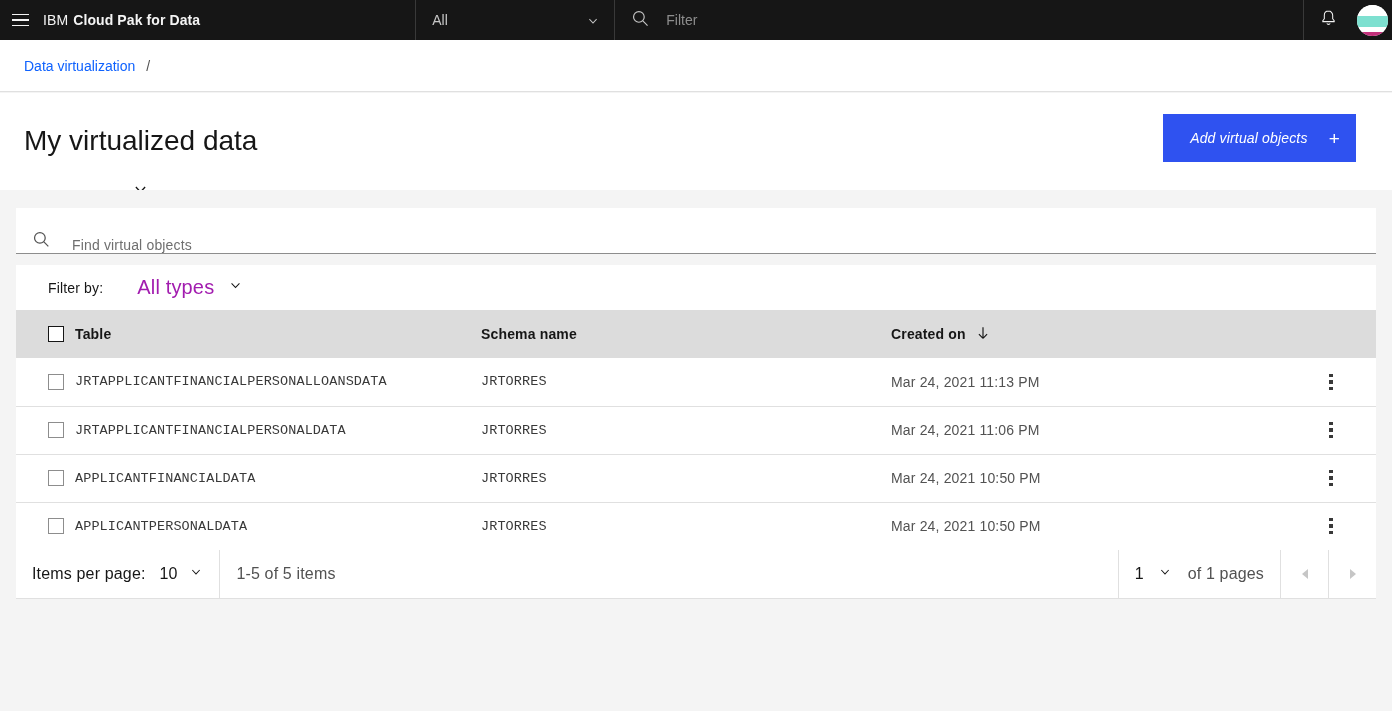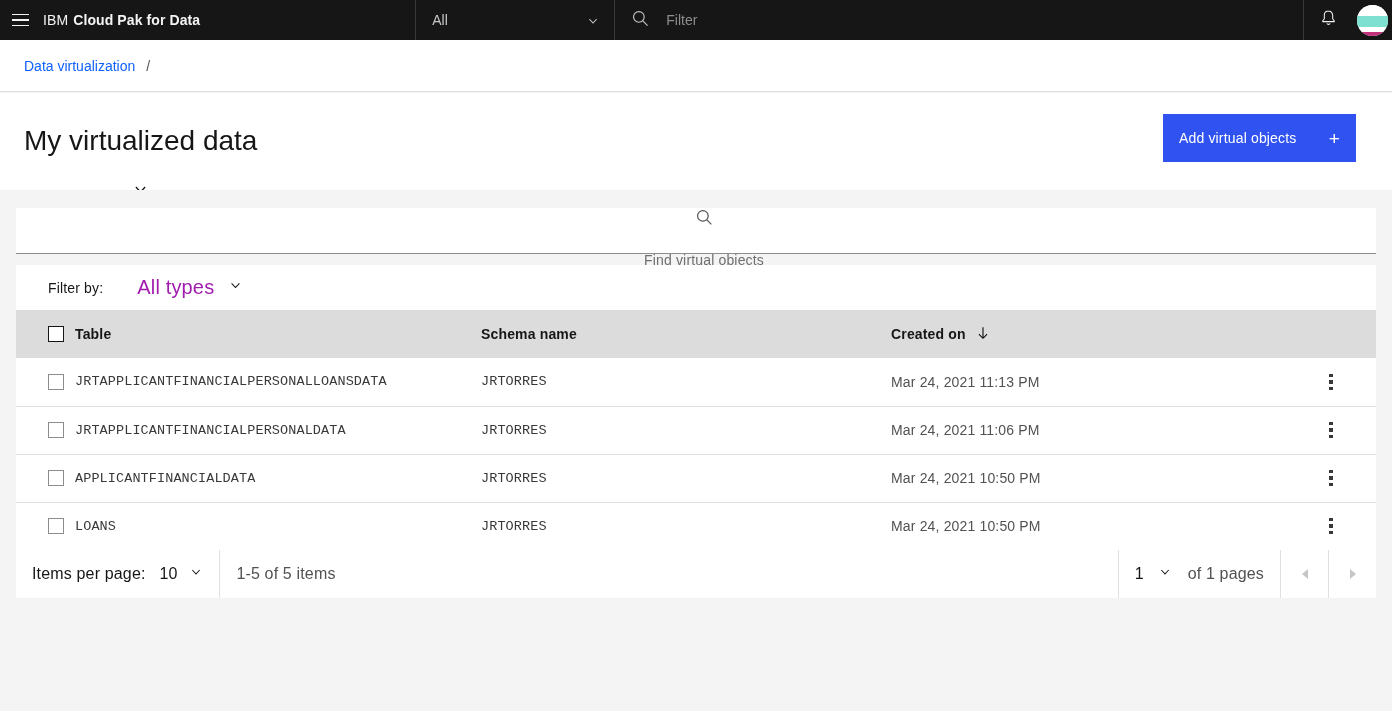--- a/index.html
+++ b/index.html
@@ -123,39 +123,38 @@
     position: absolute; right: 36px; top: 21px;
     width: 193px; height: 48px;
     background: #2f52f0;
     color: #ffffff; font-size: 14px;
     border: none; cursor: pointer;
     display: flex; align-items: center;
     padding: 0 16px;
     letter-spacing: .16px;
     font-family: "Liberation Sans", sans-serif;
   }
-  .btn-primary .blabel { flex: 1; text-align: left; white-space: nowrap; }
+  .btn-primary .blabel { flex: 1; text-align: center; white-space: nowrap; font-style: italic; }
   .btn-primary .plus { font-size: 19px; line-height: 1; margin-left: 10px; font-weight: 500; }
 
   
   .content {
     position: absolute; top: 190px; left: 0;
     width: 1392px; height: 521px;
     background: #f4f4f4;
   }
 
   .search-box {
     position: absolute; left: 16px; top: 18px;
     width: 1360px; height: 46px;
     background: #ffffff;
     border-bottom: 1px solid #8d8d8d;
-    display: flex; align-items: center;
+    display: flex; align-items: flex-end;
     padding-left: 16px; gap: 21px;
     cursor: text;
-    flex-direction: column;
   }
   .search-box .ph { font-size: 14px; color: #6f6f6f; letter-spacing: .16px; }
 
   .filter-bar {
     position: absolute; left: 16px; top: 75px;
     width: 1360px; height: 45px;
     background: #ffffff;
     display: flex; align-items: center;
     padding-left: 32px; gap: 34px;
   }
@@ -413,20 +412,35 @@
                 <i></i>
                 <i></i>
               </span>
           </td>
         </tr>
         <tr>
           <td class="c-check">
               <span class="cbx"></span>
             </td>
           <td class="c-table">APPLICANTFINANCIALDATA</td>
+          <td class="c-schema">JRTORRES</td>
+          <td class="c-created">Mar 24, 2021 10:50 PM</td>
+          <td class="c-menu">
+            <span class="kebab">
+                <i></i>
+                <i></i>
+                <i></i>
+              </span>
+          </td>
+        </tr>
+        <tr>
+          <td class="c-check">
+              <span class="cbx"></span>
+            </td>
+          <td class="c-table">APPLICANTPERSONALDATA</td>
           <td class="c-schema">JRTORRES</td>
           <td class="c-created">Mar 24, 2021 10:50 PM</td>
           <td class="c-menu">
             <span class="kebab">
                 <i></i>
                 <i></i>
                 <i></i>
               </span>
           </td>
         </tr>

